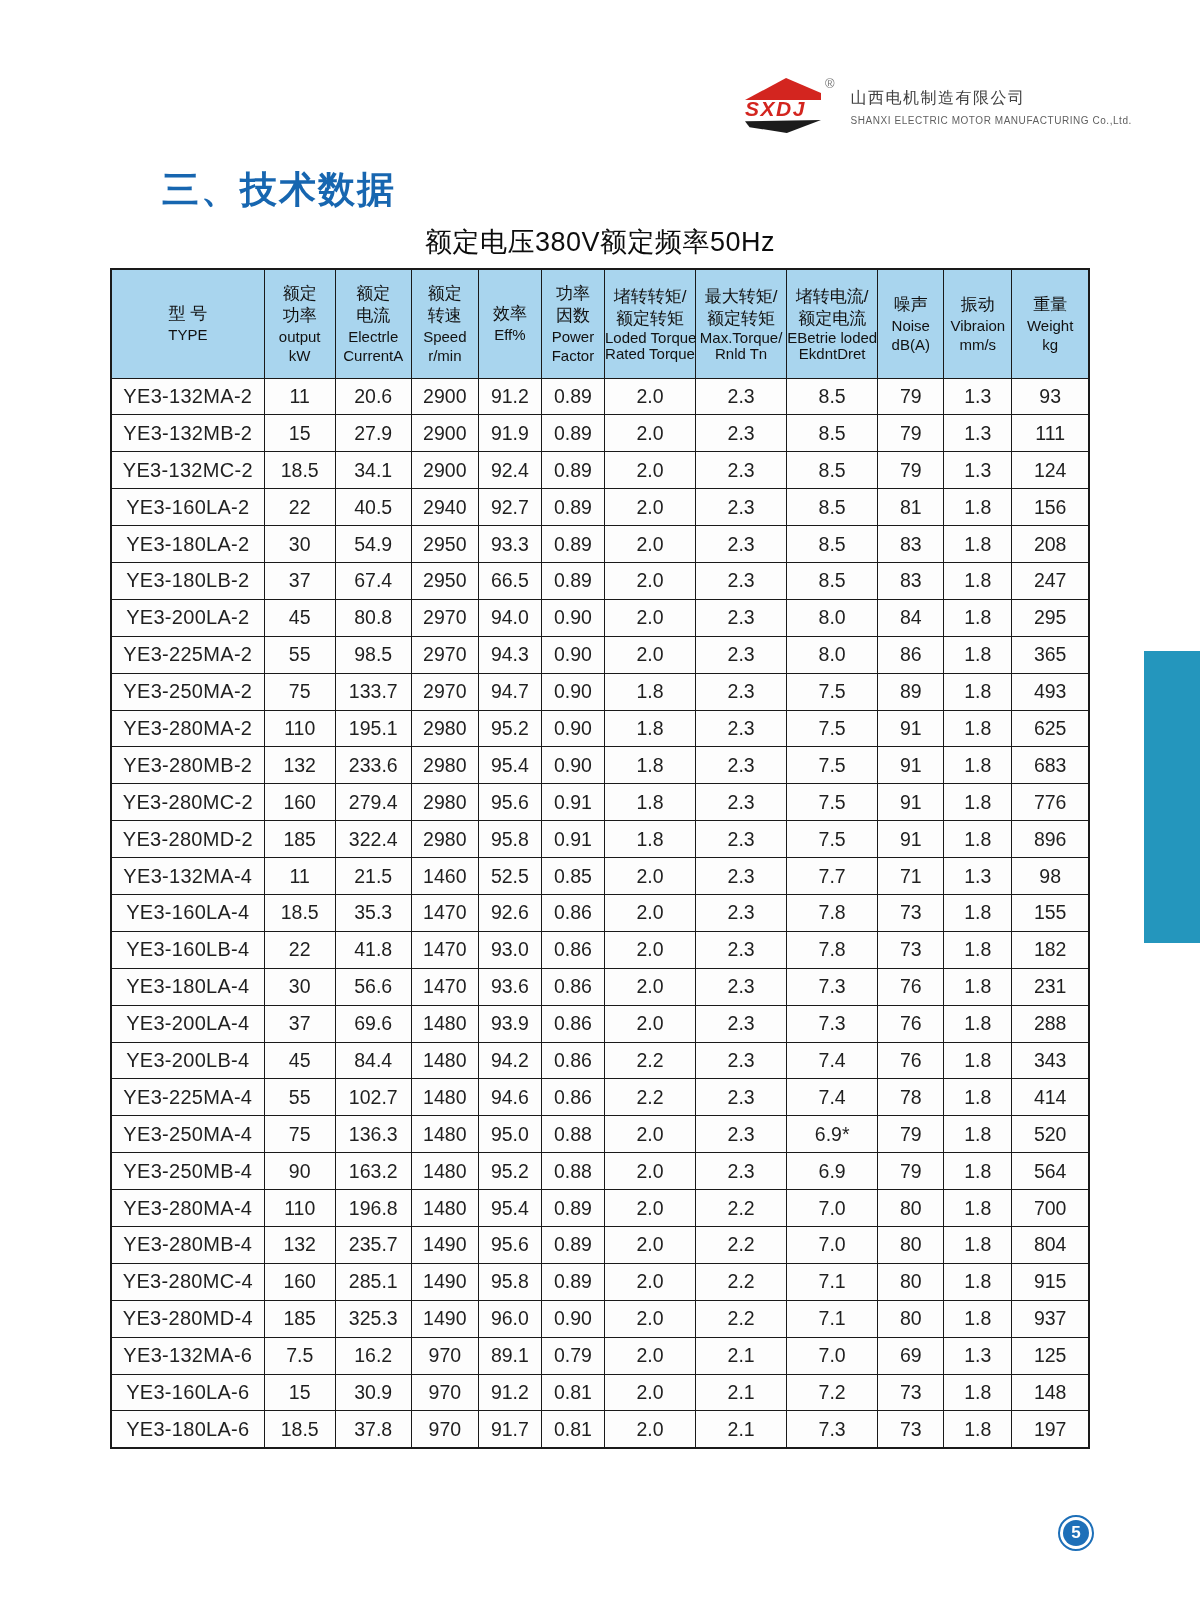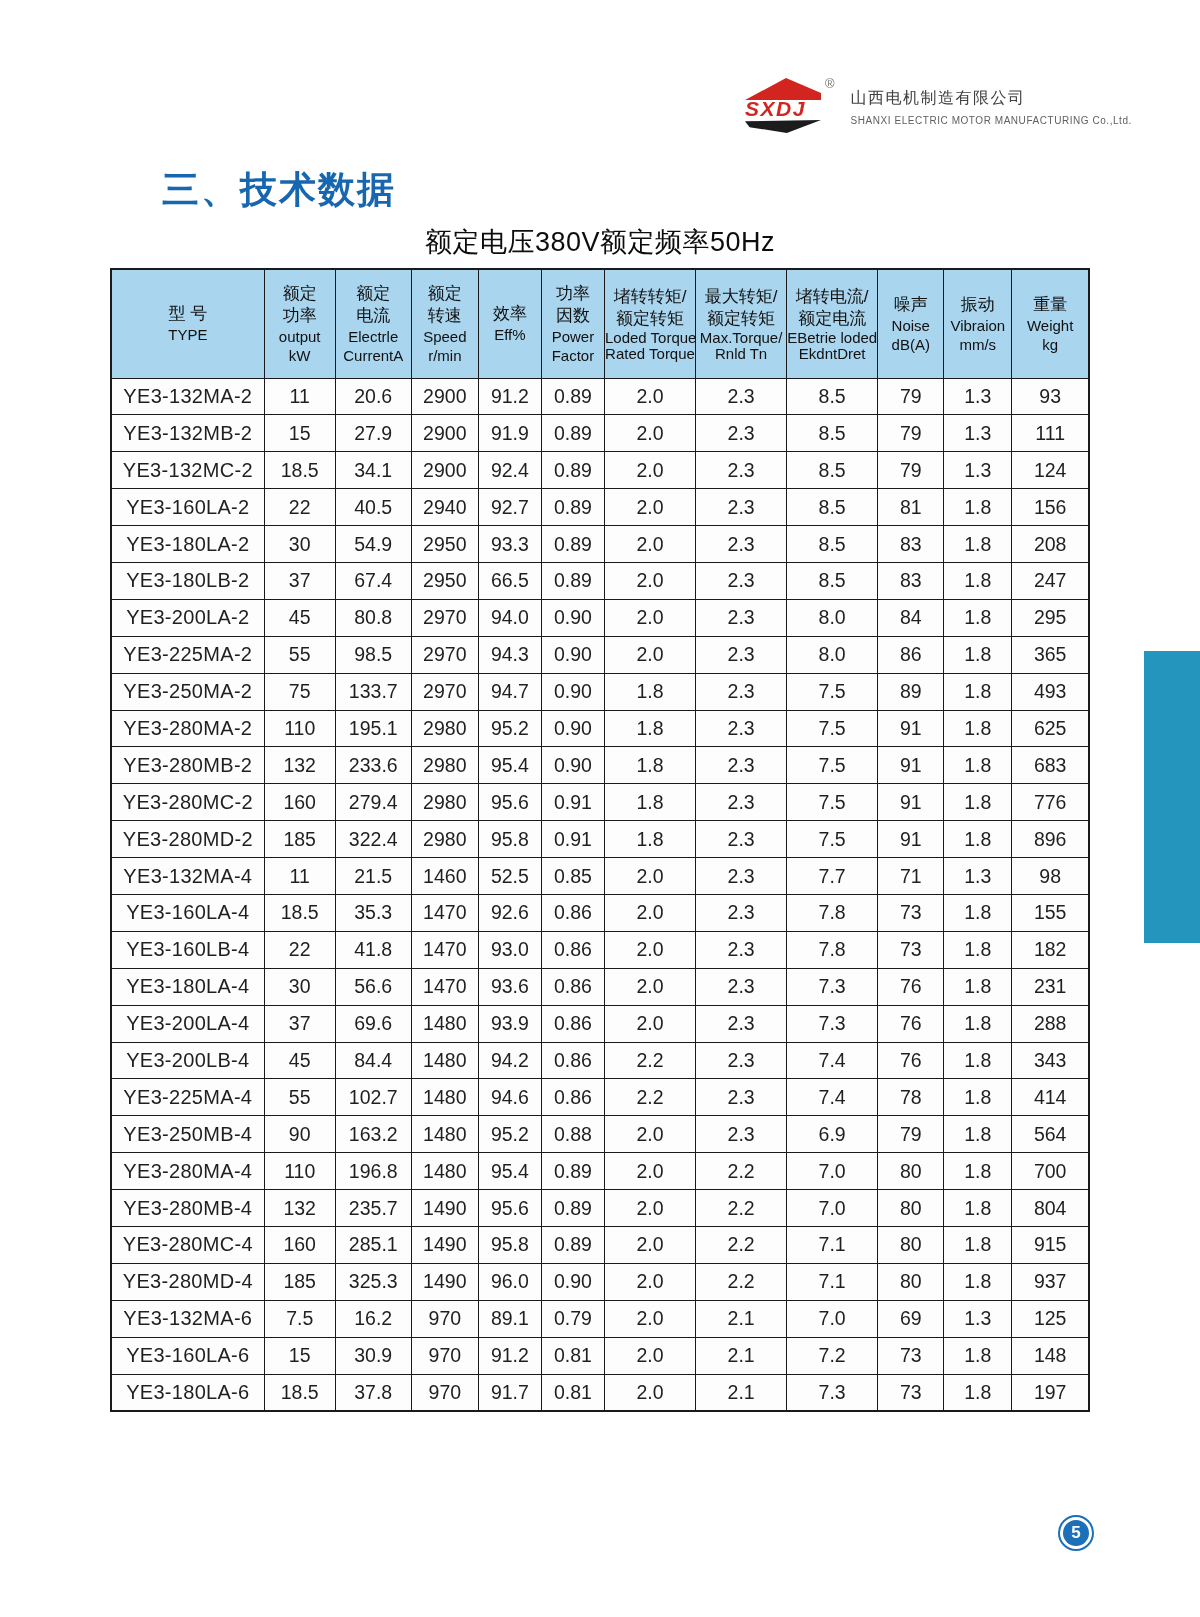--- a/index.html
+++ b/index.html
@@ -442,20 +442,34 @@
           <td>94.6</td>
           <td>0.86</td>
           <td>2.2</td>
           <td>2.3</td>
           <td>7.4</td>
           <td>78</td>
           <td>1.8</td>
           <td>414</td>
         </tr>
         <tr>
+          <td class="type-cell">YE3-250MA-4</td>
+          <td>75</td>
+          <td>136.3</td>
+          <td>1480</td>
+          <td>95.0</td>
+          <td>0.88</td>
+          <td>2.0</td>
+          <td>2.3</td>
+          <td>6.9*</td>
+          <td>79</td>
+          <td>1.8</td>
+          <td>520</td>
+        </tr>
+        <tr>
           <td class="type-cell">YE3-250MB-4</td>
           <td>90</td>
           <td>163.2</td>
           <td>1480</td>
           <td>95.2</td>
           <td>0.88</td>
           <td>2.0</td>
           <td>2.3</td>
           <td>6.9</td>
           <td>79</td>

